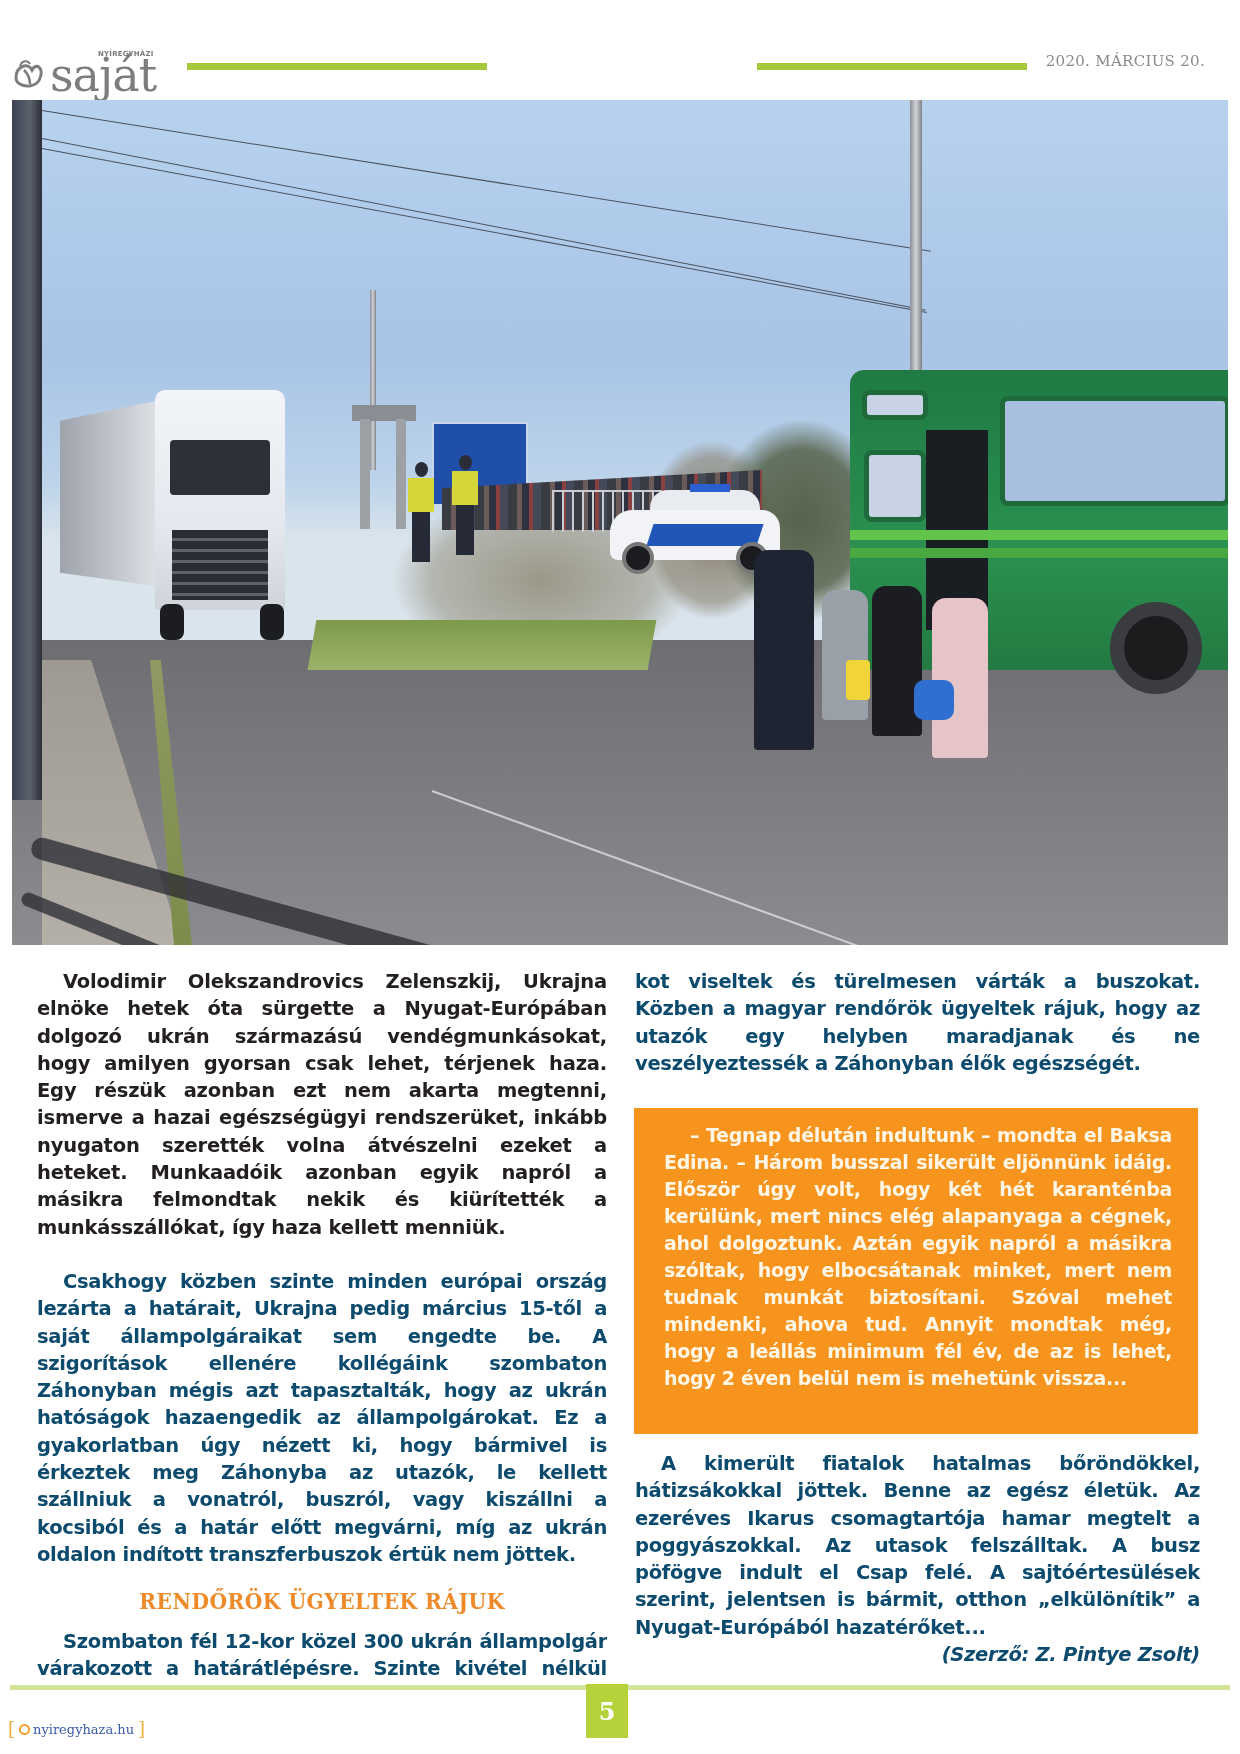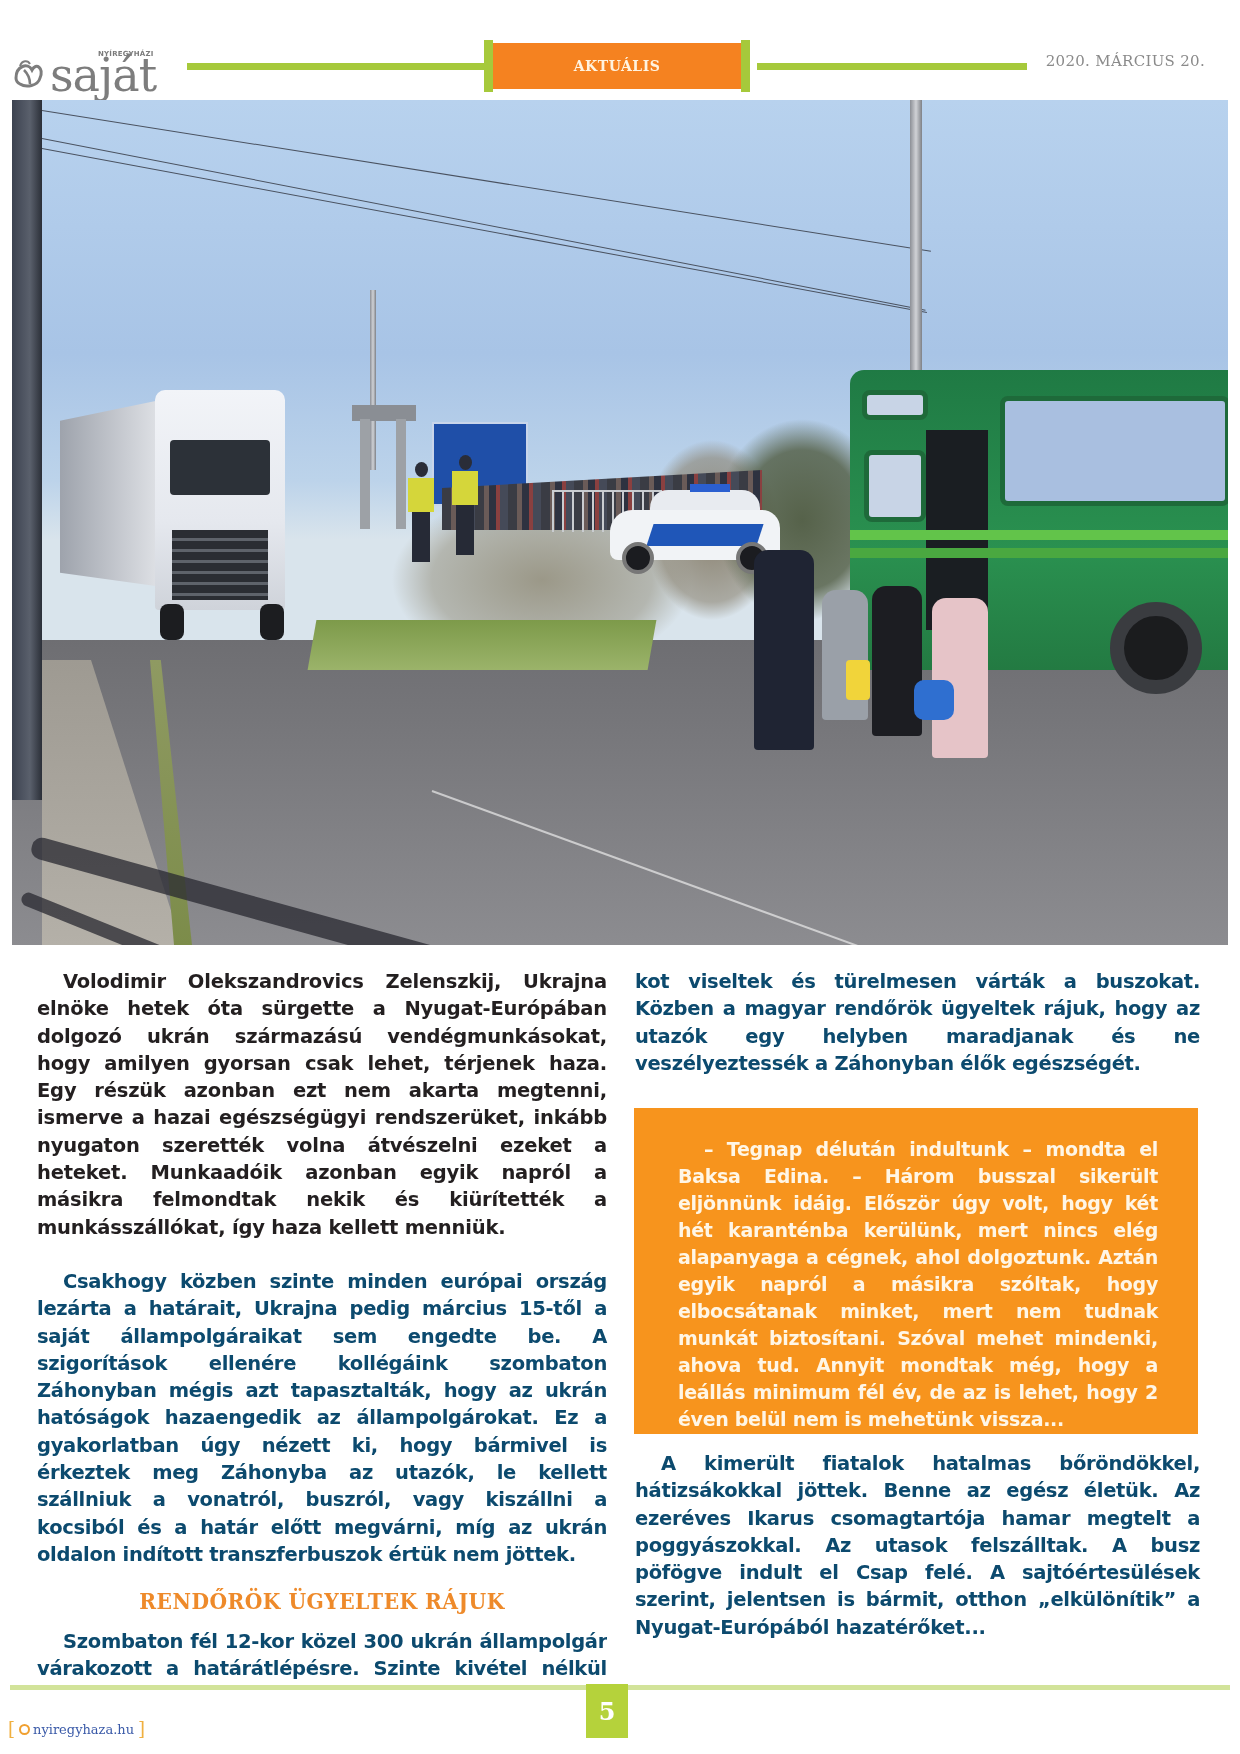--- a/index.html
+++ b/index.html
@@ -93,21 +93,21 @@
   .col.right { left:635px; top:968px; width:565px; }
   .col p { margin:0; text-indent:0; hyphens:auto; }
   .col p.indent { text-indent:26px; }
   .lead { font-weight:bold; letter-spacing:-0.2px; }
   .gap { height:27px; }
   .regular { letter-spacing:-0.3px; color:#0c4a6e;font-weight:bold; }
 
   .subhead { font-family:"DejaVu Serif", serif; font-weight:bold; font-size:22px; color:#ee8a2a; text-align:center; margin:20px 0 12px 0; letter-spacing:0.5px; transform:scaleX(0.92); }
 
   .quote-box { position:absolute; left:634px; top:1108px; width:564px; height:326px; background:#f7941d; box-sizing:border-box; padding:14px 26px 0 30px; }
-  .quote-box p { margin:14px; font-family:"DejaVu Sans", sans-serif; font-weight:bold; font-size:19px; line-height:27px; color:#fff6e6; text-align:justify; text-indent:26px; letter-spacing:-0.3px; }
+  .quote-box p { margin:0; font-family:"DejaVu Sans", sans-serif; font-weight:bold; font-size:19px; line-height:27px; color:#fff6e6; text-align:justify; text-indent:26px; letter-spacing:-0.3px; }
 
   .after-quote { position:absolute; left:635px; top:1450px; width:565px; }
   .byline { text-align:right; font-style:italic; margin-top:5px; }
 
   
   .footer-rule { position:absolute; left:10px; top:1685px; width:1220px; height:5px; background:#d2e39a; }
   .page-num { position:absolute; left:586px; top:1684px; width:42px; height:54px; background:#b5d23b; display:flex; align-items:center; justify-content:center; }
   .page-num span { font-family:"DejaVu Serif", serif; font-weight:bold; font-size:24px; color:#ffffff; }
   .site-link { position:absolute; left:8px; top:1720px; font-family:"DejaVu Serif", serif; font-size:13px; color:#3a5aa8; display:flex; align-items:center; }
   .site-link .br { color:#f0b040; font-size:18px; line-height:18px; }
@@ -125,25 +125,20 @@
         <path d="M10 10 C12 4, 18 4, 20 8" fill="none" stroke="#7d7d7d" stroke-width="2"></path>
       </svg>
     </span>
     <span class="logo-text-wrap">
       <span class="logo-sup">NYÍREGYHÁZI</span>
       <span class="logo-word">saját</span>
     </span>
   </div>
 
   <div class="hdr-line left"></div>
-  <div class="section-tab">
-    <span class="cap l"></span>
-    <span class="lbl">AKTUÁLIS</span>
-    <span class="cap r"></span>
-  </div>
   <div class="hdr-line right"></div>
 
   <div class="issue-date">2020. MÁRCIUS 20.</div>
 </header>
 
 <section class="hero">
   <div class="sky"></div>
 
   <div class="wire" style="left:30px;top:10px;width:900px;transform:rotate(9deg);"></div>
   <div class="wire" style="left:30px;top:38px;width:900px;transform:rotate(11deg);"></div>
@@ -236,20 +231,21 @@
 <article class="col right regular">
   <p style="text-align:justify;">kot viseltek és türelmesen várták a buszokat. Közben a magyar rendőrök ügyeltek rájuk, hogy az utazók egy helyben maradjanak és ne veszélyeztessék a Záhonyban élők egészségét.</p>
 </article>
 
 <aside class="quote-box">
   <p>– Tegnap délután indultunk – mondta el Baksa Edina. – Három busszal sikerült eljönnünk idáig. Először úgy volt, hogy két hét karanténba kerülünk, mert nincs elég alapanyaga a cégnek, ahol dolgoztunk. Aztán egyik napról a másikra szóltak, hogy elbocsátanak minket, mert nem tudnak munkát biztosítani. Szóval mehet mindenki, ahova tud. Annyit mondtak még, hogy a leállás minimum fél év, de az is lehet, hogy 2 éven belül nem is mehetünk vissza...</p>
 </aside>
 
 <article class="col after-quote regular">
   <p class="indent">A kimerült fiatalok hatalmas bőröndökkel, hátizsákokkal jöttek. Benne az egész életük. Az ezeréves Ikarus csomagtartója hamar megtelt a poggyászokkal. Az utasok felszálltak. A busz pöfögve indult el Csap felé. A sajtóértesülések szerint, jelentsen is bármit, otthon „elkülönítik” a Nyugat-Európából hazatérőket...</p>
+  <p class="byline">(Szerző: Z. Pintye Zsolt)</p>
 </article>
 
 <div class="footer-rule"></div>
 <div class="page-num">
   <span>5</span>
 </div>
 <a class="site-link">
   <span class="br">[</span>
   <span class="dot"></span>
   <span>nyiregyhaza.hu</span>

